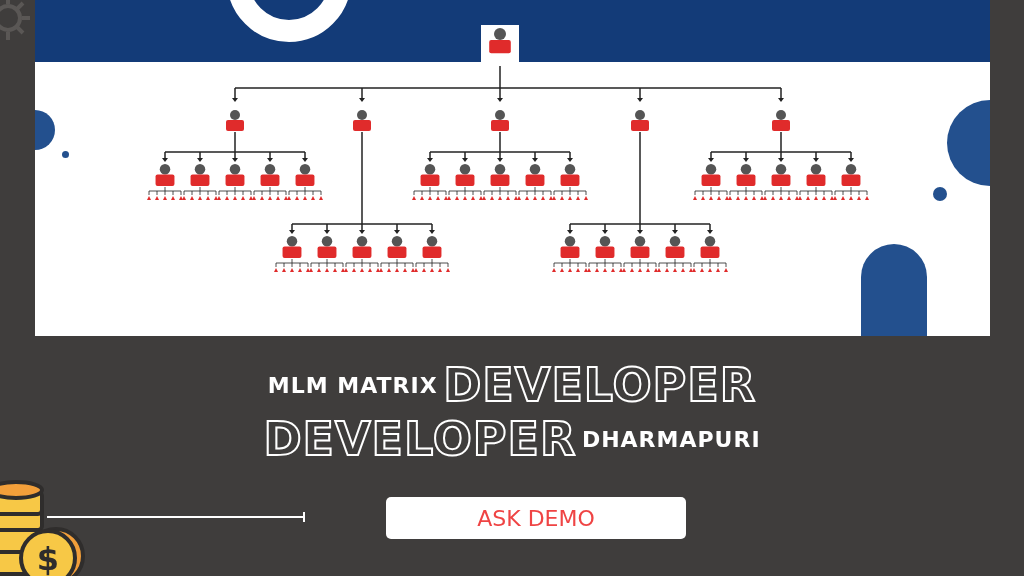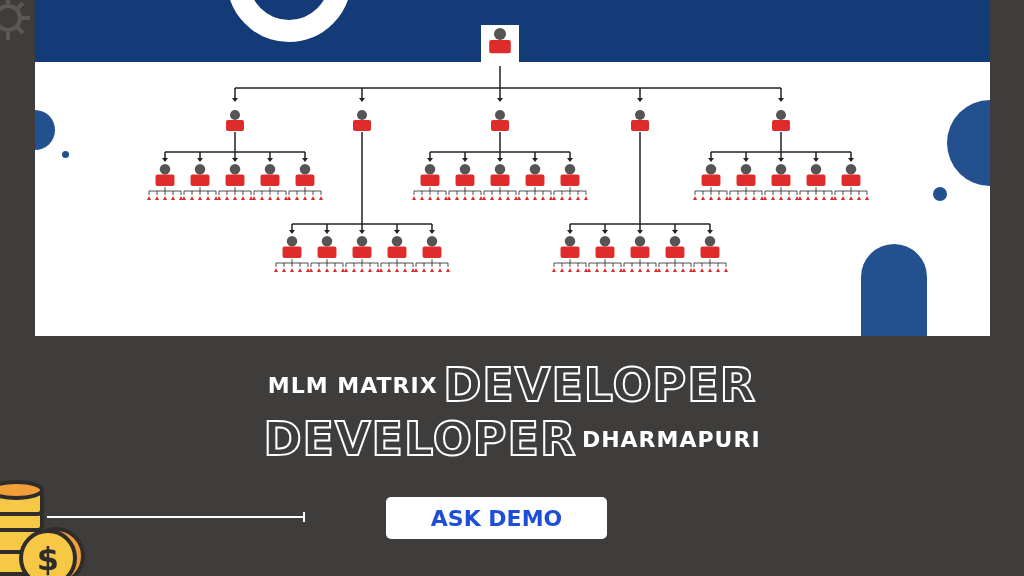--- a/index.html
+++ b/index.html
@@ -4,21 +4,21 @@
 <style>
   html,body{margin:0;padding:0;}
   body{width:1024px;height:576px;background:#3f3d3c;position:relative;overflow:hidden;font-family:"DejaVu Sans",sans-serif;}
   .panel{position:absolute;left:35px;top:0;width:955px;height:336px;background:#fff;overflow:hidden;}
   .topband{position:absolute;left:0;top:0;width:955px;height:62px;background:#133b78;}
   .ring{position:absolute;left:192px;top:-82px;width:80px;height:80px;border:22px solid #fff;border-radius:50%;}
   .blob{position:absolute;background:#23508e;}
   .headline{position:absolute;left:0;width:1024px;text-align:center;color:#fff;font-family:"DejaVu Sans",sans-serif;font-weight:bold;}
   .solid{font-size:22px;letter-spacing:1px;vertical-align:middle;}
   .outline{font-size:46px;color:transparent;-webkit-text-stroke:2px #fff;letter-spacing:1px;vertical-align:middle;}
-  .btn{position:absolute;left:386px;top:497px;width:221px;height:42px;background:#fff;border-radius:5px;border:none;color:#1d4ed8;font-weight:bold;font-size:22px;font-family:"DejaVu Sans",sans-serif;display:flex;align-items:center;justify-content:center;cursor:pointer;}
+  .btn{position:absolute;left:386px;top:497px;width:300px;height:42px;background:#fff;border-radius:5px;border:none;color:#ef4444;font-weight:normal;font-size:22px;font-family:"DejaVu Sans",sans-serif;display:flex;align-items:center;justify-content:center;cursor:pointer;}
   .line{position:absolute;left:47px;top:516px;width:258px;height:2px;background:#fff;}
   .line:after{content:"";position:absolute;right:0;top:-4px;width:2px;height:10px;background:#fff;}
   .gear{position:absolute;left:-14px;top:-12px;}
   .coins{position:absolute;left:-10px;top:478px;}
 </style>
 </head>
 <body>
 
 <svg class="gear" width="60" height="70" viewBox="0 0 60 70">
   <g fill="none" stroke="#5a5755" stroke-width="4">

